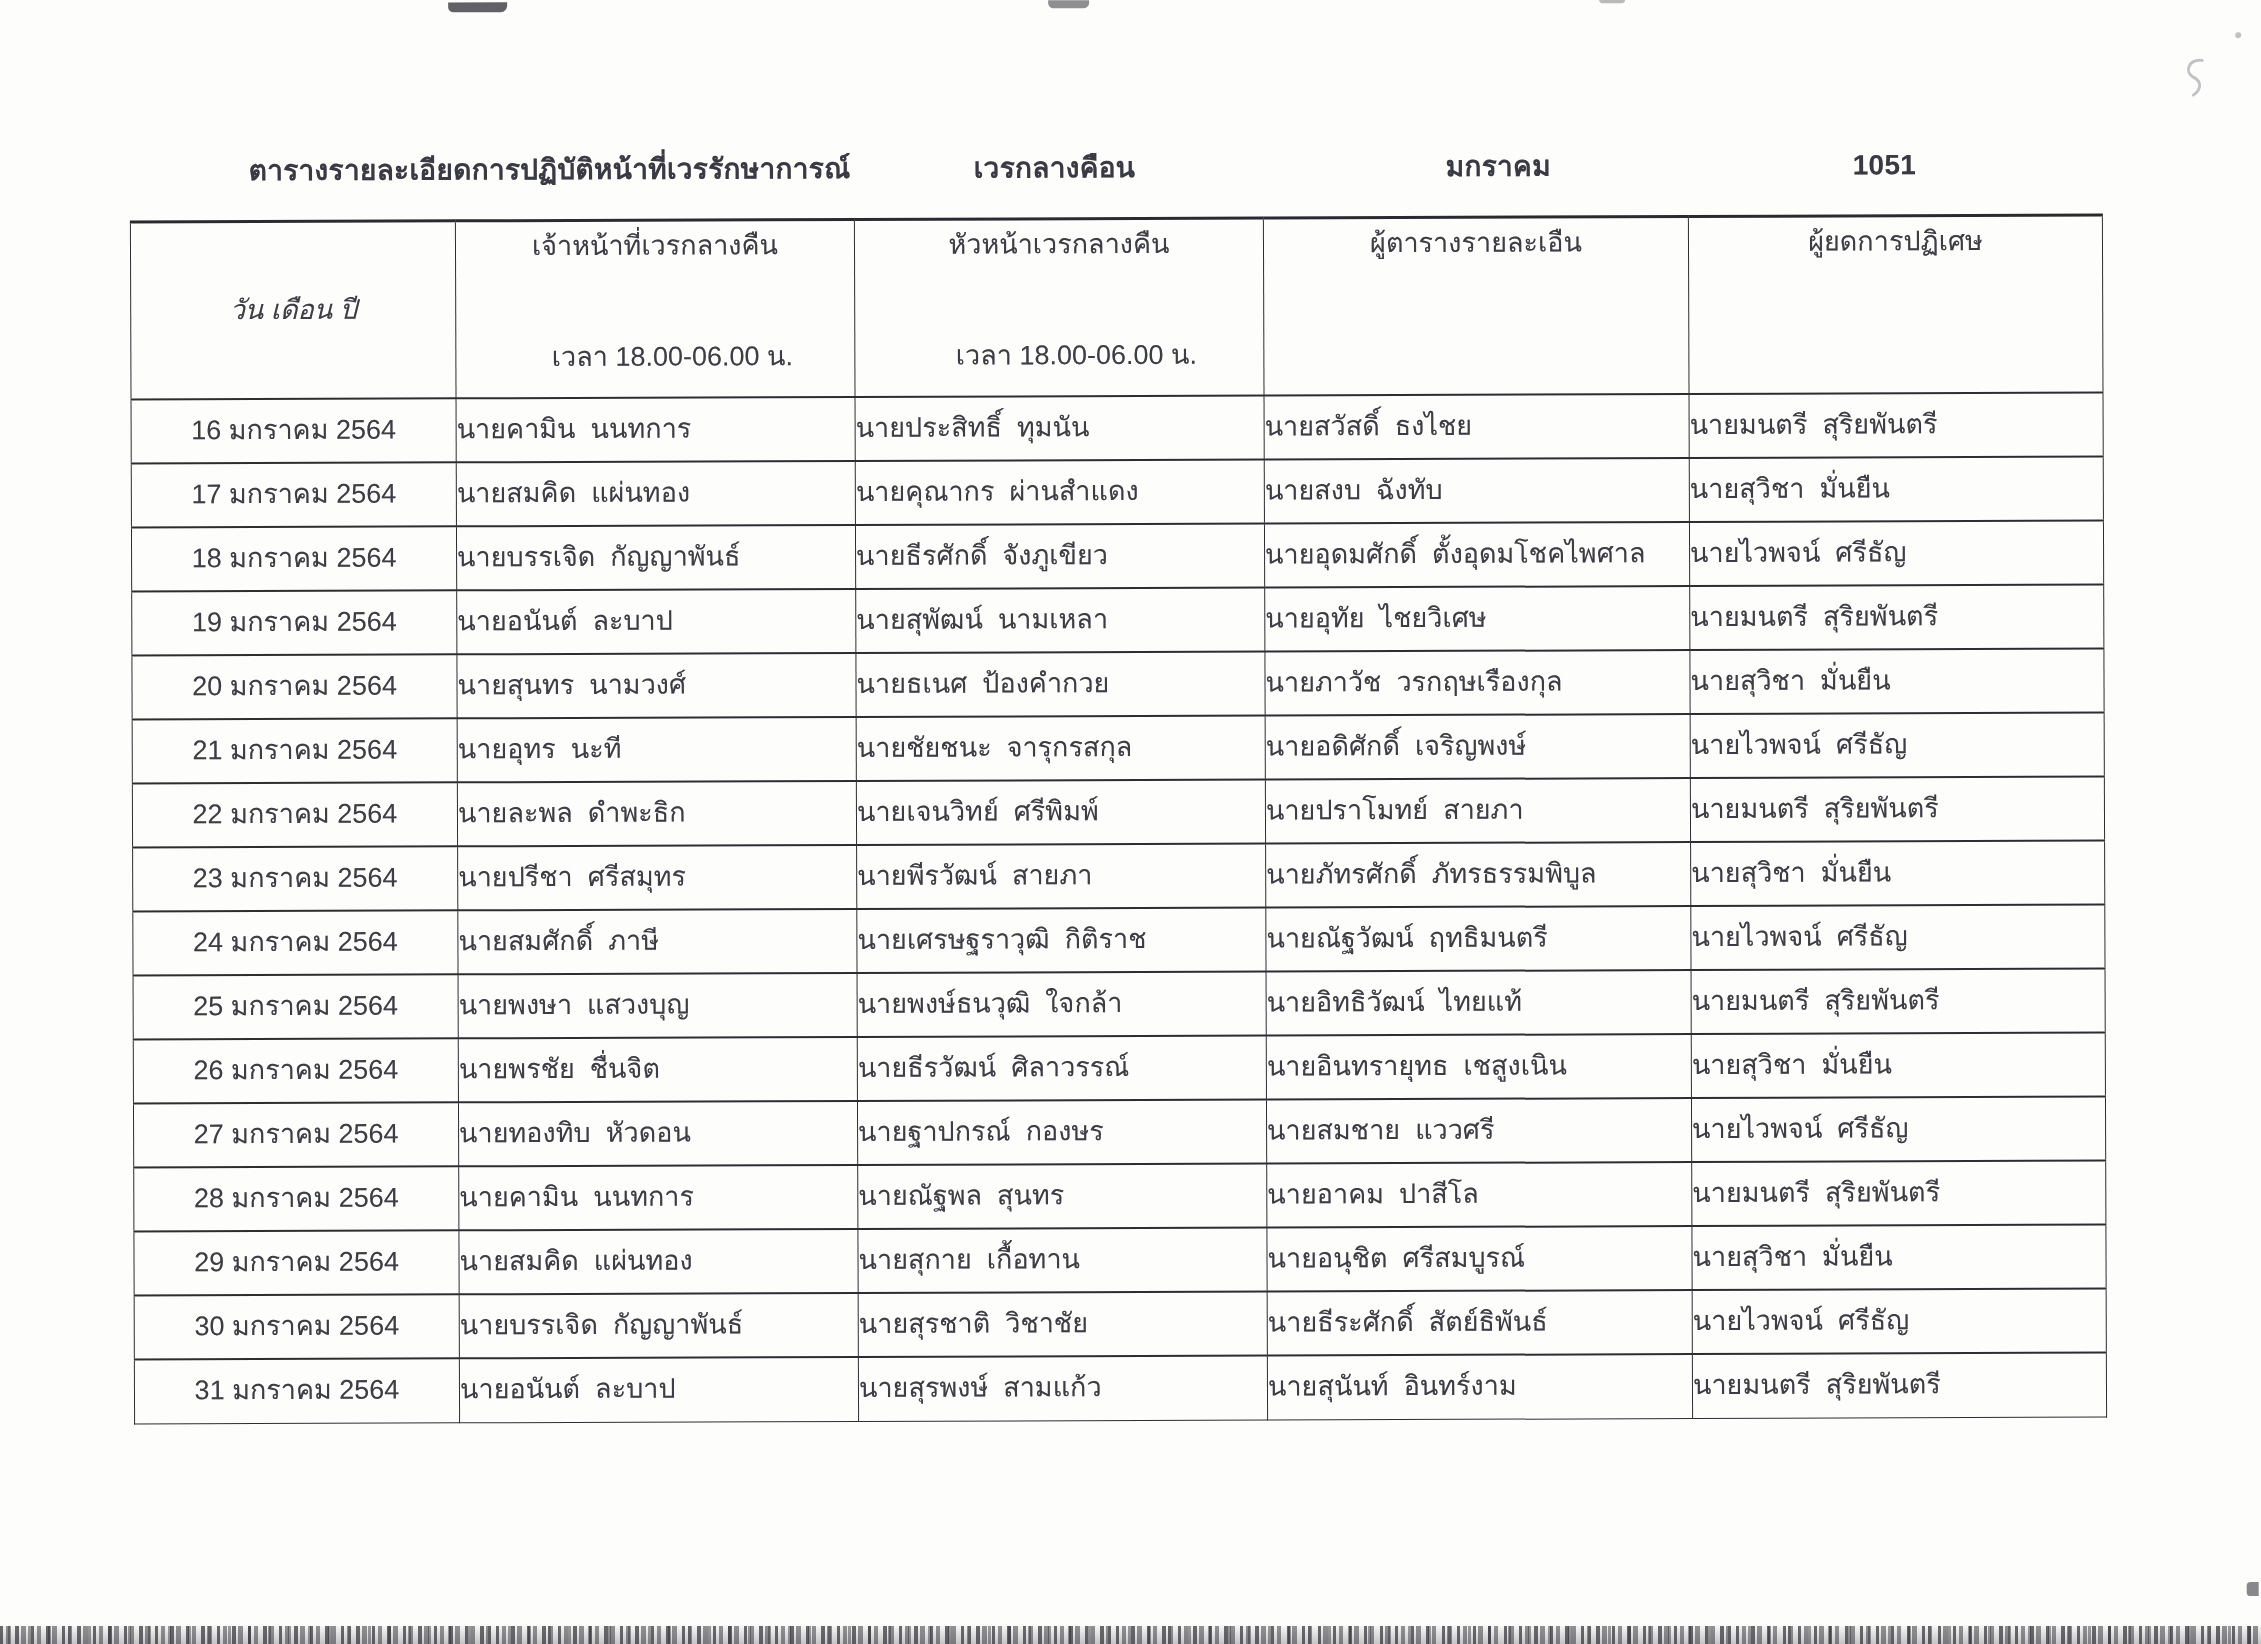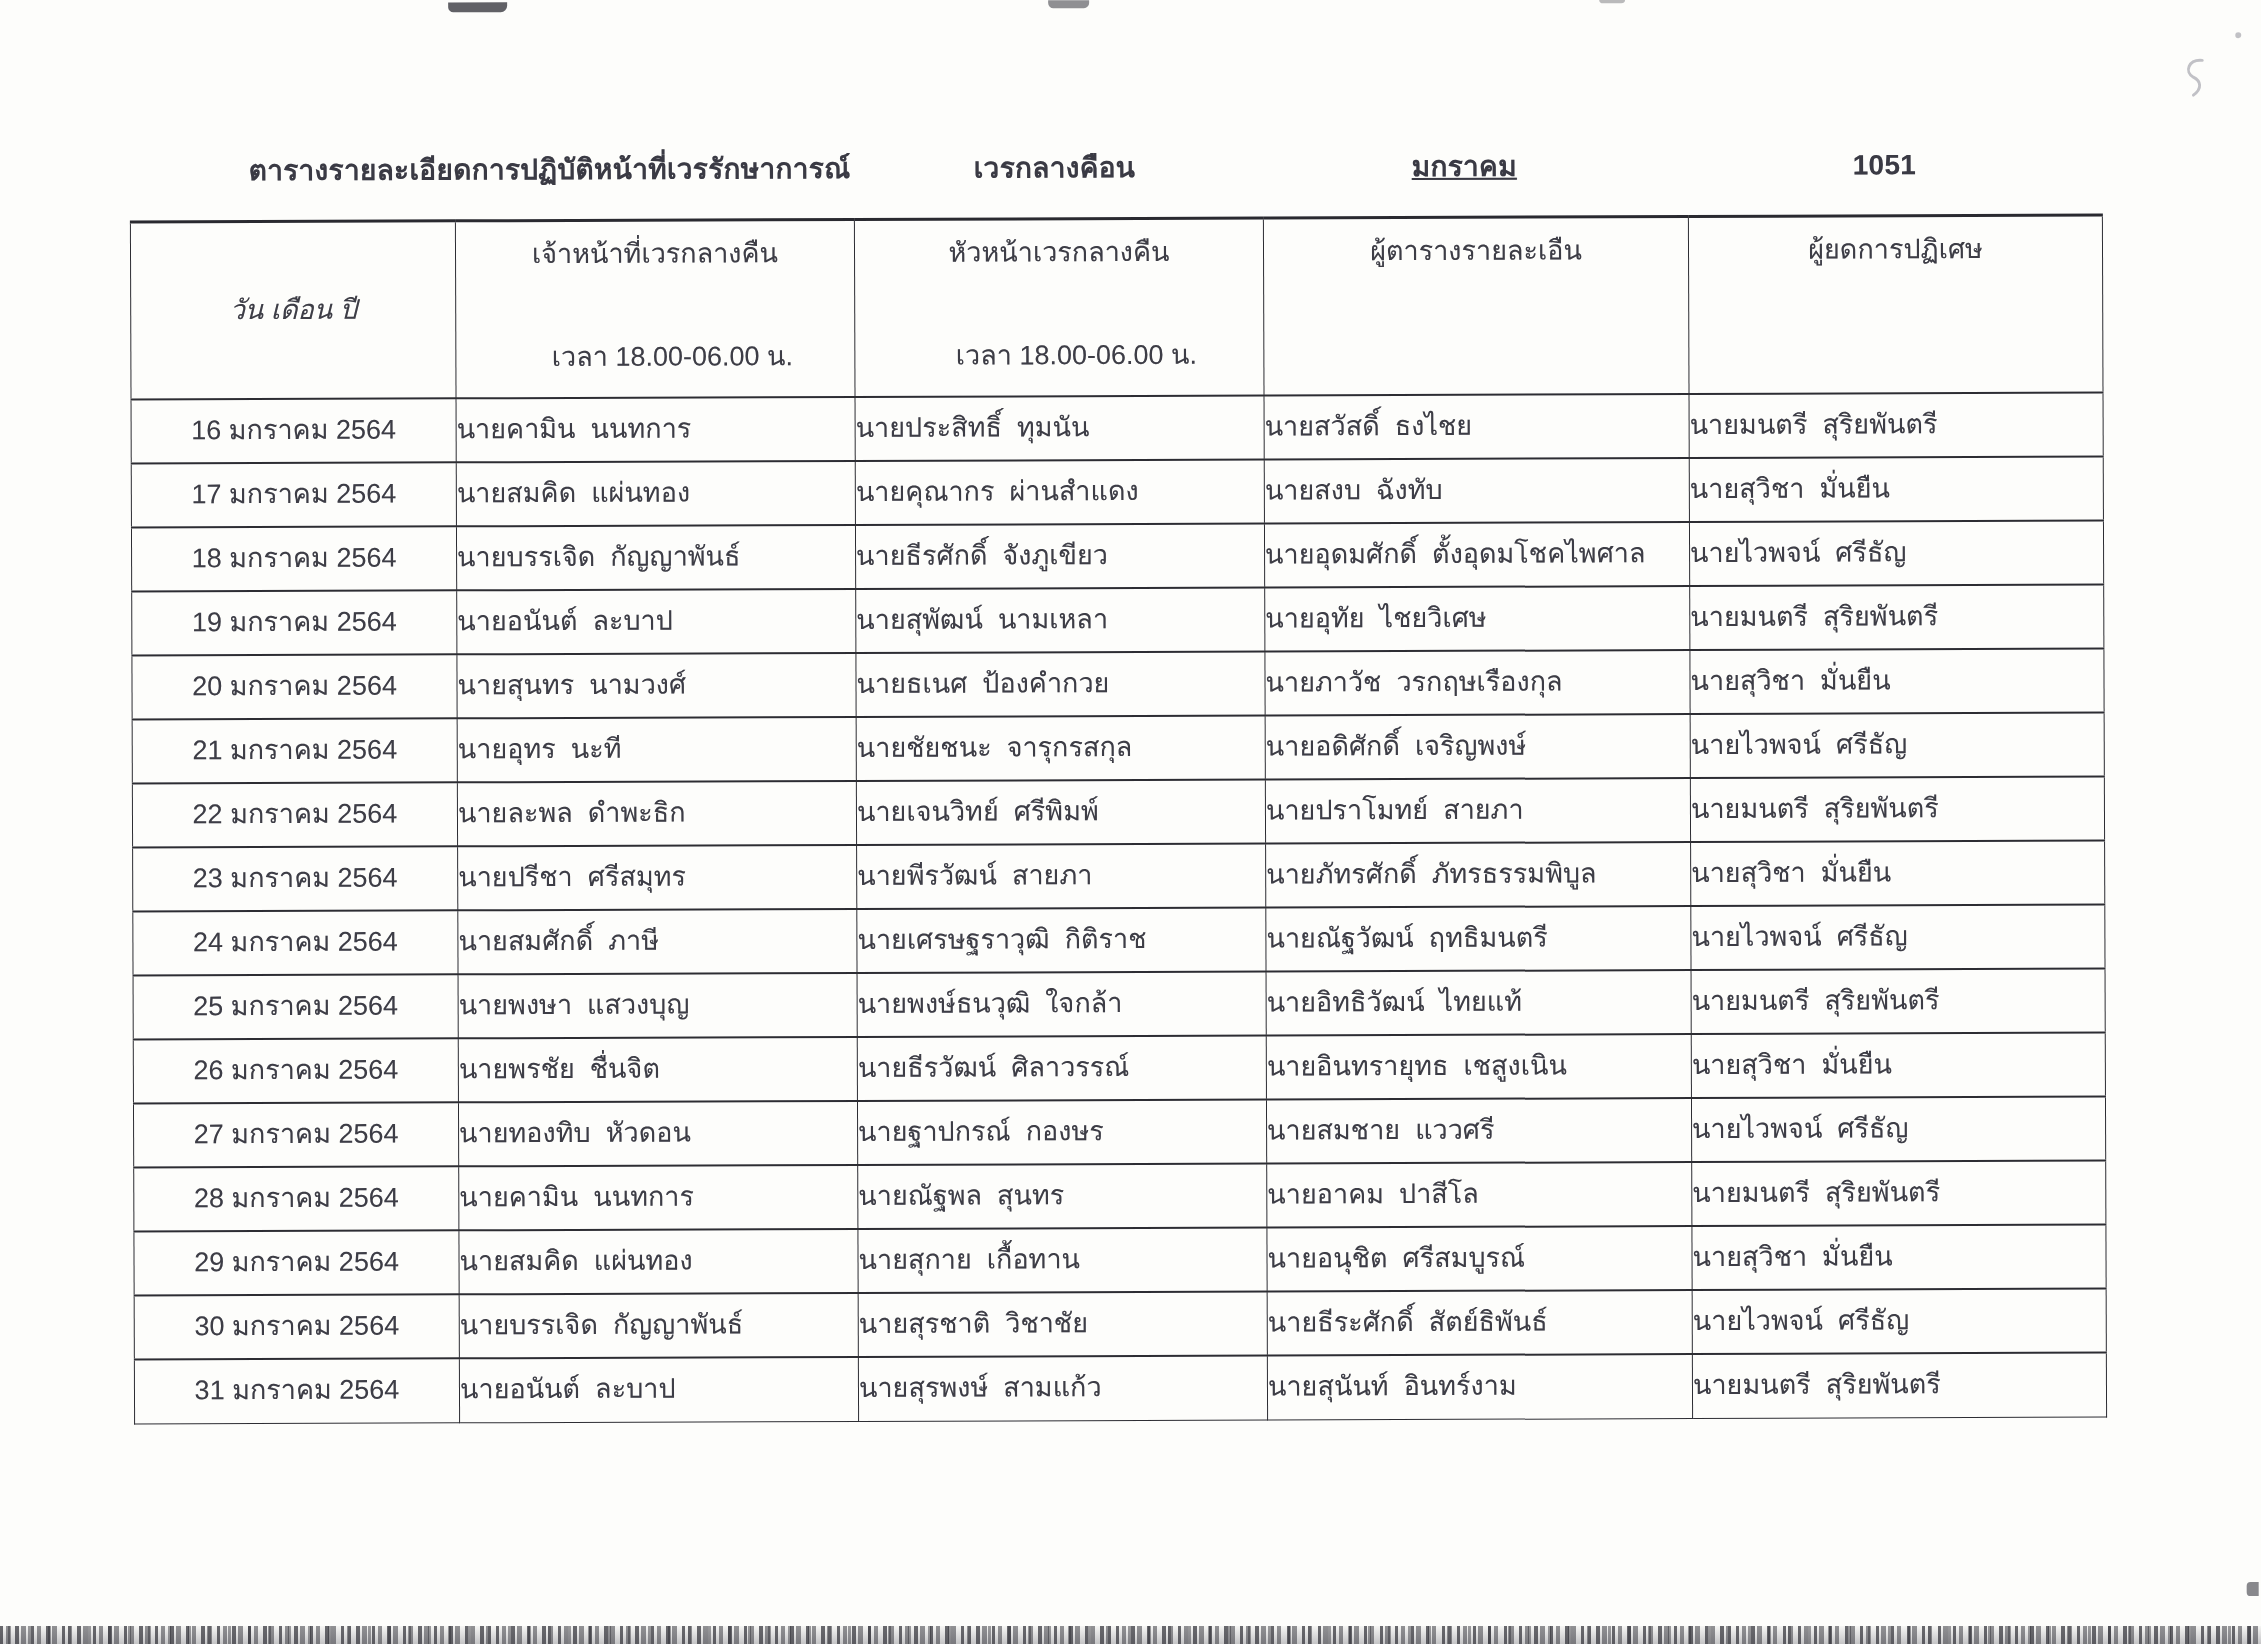--- a/index.html
+++ b/index.html
@@ -17,21 +17,21 @@
   
   .title-row span{
     position:absolute;top:147px;
     font-size:28px;font-weight:600;line-height:1.5;
     color:#3a3a44;letter-spacing:0.3px;
     text-shadow:0 0 0.6px rgba(70,70,80,.35);
     white-space:nowrap;
   }
   .t-main{left:251px;}
   .t-monthlabel{left:976px;}
-  .t-month{left:1414px;text-decoration:underline;}
+  .t-month{left:1448px;}
   .t-year{left:1855px;}
   
   table.roster{
     position:absolute;left:132px;top:217px;
     width:1973px;table-layout:fixed;border-collapse:collapse;
     background:transparent;
   }
   table.roster th,table.roster td{
     border:1.9px solid #2d2d33;
     padding:0;vertical-align:middle;
@@ -40,21 +40,21 @@
   }
   table.roster thead tr{height:175px;}
   table.roster thead th{
     border-top:3.2px solid #2a2a30;
     font-weight:500;font-size:27px;line-height:1.5;
   }
   .hcell{
     display:flex;flex-direction:column;align-items:center;height:175px;
     box-sizing:border-box;
   }
-  .hcell .h-label{margin-top:12px;}
+  .hcell .h-label{margin-top:4px;}
   .hcell.h-center{justify-content:center;}
   .hcell.h-center .h-label{margin-top:0;font-style:italic;}
   .hcell.h-two{justify-content:space-between;}
   .hcell.h-two .h-sub{margin-bottom:19.3px;font-weight:400;margin-left:34px;}
   table.roster tbody tr{height:64px;}
   table.roster tbody tr{border-top:2.6px solid #2d2d33;}
   table.roster td{
     font-size:27px;line-height:1.4;white-space:pre-wrap;
   }
   td.c-date{text-align:center;color:#45454e;}

